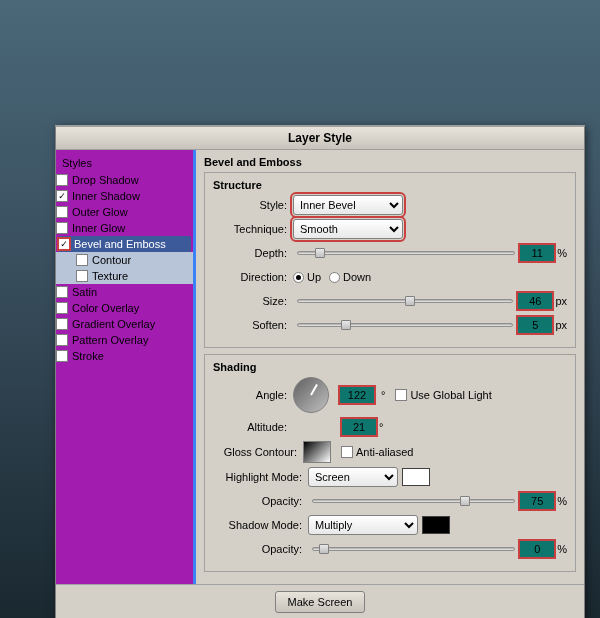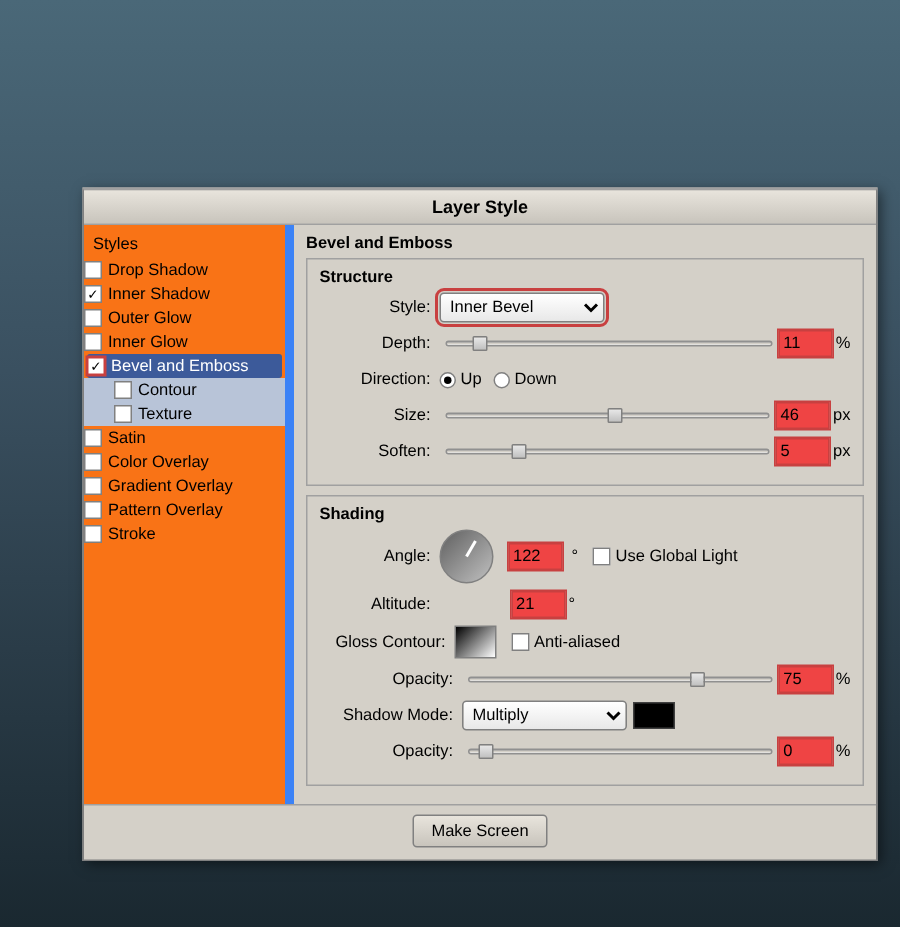--- a/index.html
+++ b/index.html
@@ -48,22 +48,22 @@
 
     .dialog-body {
       display: flex;
       padding: 0;
     }
 
     
     .sidebar {
       width: 140px;
       min-width: 140px;
-      background: #f97316;
-      border-right: 6px solid #3b82f6;
+      background: #a21caf;
+      border-right: 3px solid #3b82f6;
       padding: 4px 0;
     }
 
     .sidebar-section-label {
       padding: 3px 6px;
       font-size: 11px;
       color: #000;
       font-weight: normal;
     }
 
@@ -153,23 +153,23 @@
       cursor: pointer;
       outline: 2px solid #c84040;
       outline-offset: 1px;
     }
 
     .num-input {
       width: 36px;
       height: 18px;
       border: 1px solid #c84040;
       font-size: 11px;
-      text-align: left;
+      text-align: center;
       padding: 0 2px;
-      background: #ef4444;
+      background: #0f766e;
       outline: 1px solid #c84040;
     }
 
     .unit-label {
       font-size: 11px;
       margin-left: 2px;
       color: #000;
     }
 
     .slider-track {
@@ -416,20 +416,28 @@
 
         <div class="form-row">
           <span class="form-label">Style:</span>
           <select class="form-select" style="width:110px;">
             <option>Inner Bevel</option>
             <option>Outer Bevel</option>
             <option>Emboss</option>
           </select>
         </div>
 
+        <div class="form-row">
+          <span class="form-label">Technique:</span>
+          <select class="form-select" style="width:110px; outline:2px solid #c84040; outline-offset:1px;">
+            <option>Smooth</option>
+            <option>Chisel Hard</option>
+            <option>Chisel Soft</option>
+          </select>
+        </div>
 
         <div class="form-row">
           <span class="form-label">Depth:</span>
           <div class="slider-track">
             <div class="slider-thumb" style="left:8%;"></div>
           </div>
           <input class="num-input" type="text" value="11" style="">
           <span class="unit-label">%</span>
         </div>
 
@@ -490,20 +498,29 @@
 
         <div class="form-row">
           <span class="form-label" style="width:90px;">Gloss Contour:</span>
           <div class="gloss-contour-preview" style="width:28px; height:22px;"></div>
           <div class="checkbox-item" style="margin-left:6px;">
             <div class="checkbox-box"></div>
             <span>Anti-aliased</span>
           </div>
         </div>
 
+        <div class="form-row">
+          <span class="form-label" style="width:95px;">Highlight Mode:</span>
+          <select class="highlight-mode-select">
+            <option>Screen</option>
+            <option>Normal</option>
+            <option>Multiply</option>
+          </select>
+          <div class="color-swatch" style="background:#ffffff;"></div>
+        </div>
 
         <div class="form-row">
           <span class="form-label" style="width:95px;">Opacity:</span>
           <div class="slider-track">
             <div class="slider-thumb" style="left:73%;"></div>
           </div>
           <input class="num-input" type="text" value="75" style="outline: rgb(200, 64, 64) solid 1px; border: 1px solid rgb(200, 64, 64);">
           <span class="unit-label">%</span>
         </div>
 

